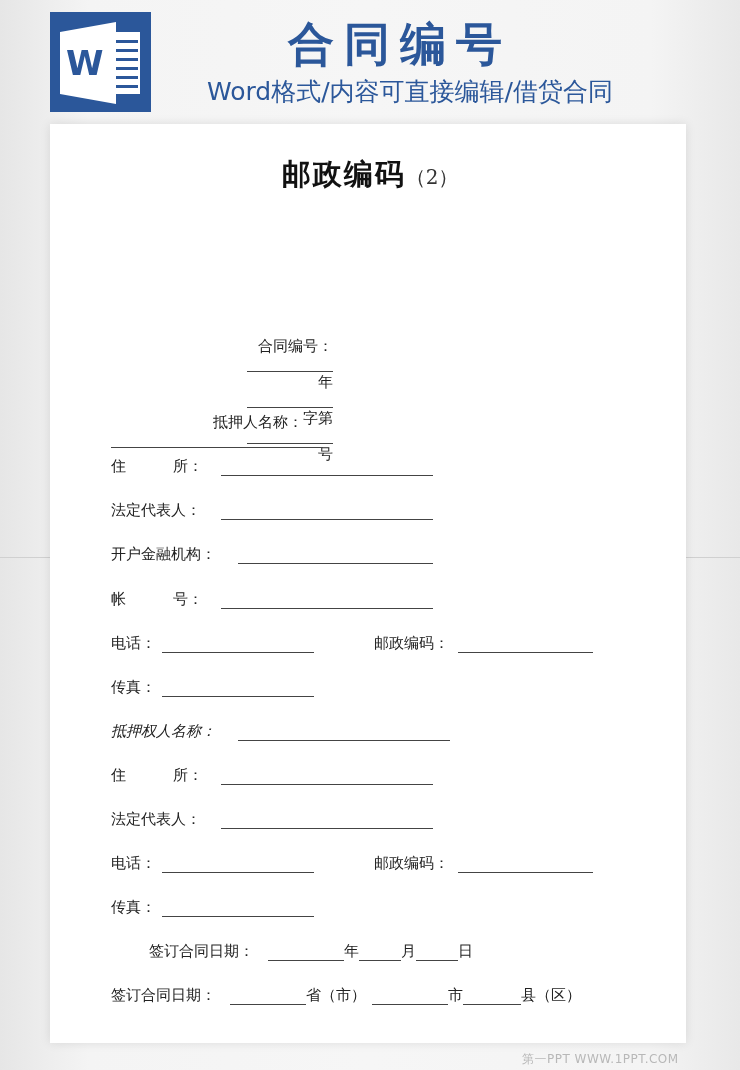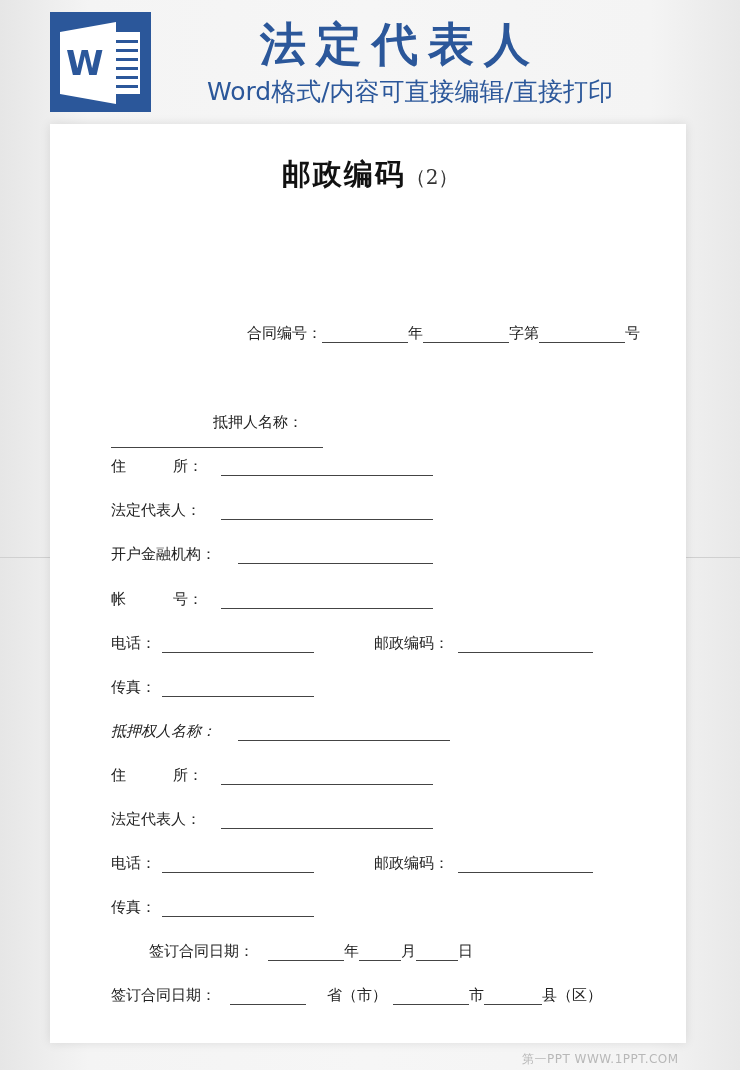--- a/index.html
+++ b/index.html
@@ -74,30 +74,30 @@
       <rect x="66" y="55" width="22" height="3"></rect>
       <rect x="66" y="64" width="22" height="3"></rect>
       <rect x="66" y="73" width="22" height="3"></rect>
     </g>
 
     <polygon points="10,20 66,10 66,92 10,82" fill="#ffffff"></polygon>
     <text x="16" y="63" font-family="DejaVu Sans, sans-serif" font-weight="bold" font-size="34" fill="#2b579a">W</text>
   </svg>
 </div>
 
-<div class="banner-title">法定代表人</div>
-<div class="banner-sub">Word格式/内容可直接编辑/直接打印</div>
+<div class="banner-title">合同编号</div>
+<div class="banner-sub">Word格式/内容可直接编辑/借贷合同</div>
 
 <div class="paper"></div>
 
 <div class="doc-title">
   <span>邮政编码</span><span class="num">（2）</span>
 </div>
 
-<div class="row" style="left:247px; top:323px;">
+<div class="row" style="left:247px; top:336px;flex-direction:column;">
   <span class="lbl">合同编号：</span>
   <span class="blank" style="width:86px;"></span>
   <span class="lbl">年</span>
   <span class="blank" style="width:86px;"></span>
   <span class="lbl">字第</span>
   <span class="blank" style="width:86px;"></span>
   <span class="lbl">号</span>
 </div>
 
 <div class="row" style="left:111px; top:412px;flex-direction:column;">
@@ -184,20 +184,20 @@
   <span class="lbl">年</span>
   <span class="blank" style="width:42px;"></span>
   <span class="lbl">月</span>
   <span class="blank" style="width:42px;"></span>
   <span class="lbl">日</span>
 </div>
 
 <div class="row" style="left:111px; top:985px;">
   <span class="lbl" style="width:119px;">签订合同日期：</span>
   <span class="blank" style="width:76px;"></span>
-  <span class="lbl" style="margin-right:6px;margin-left:21px;">省（市）</span>
+  <span class="lbl" style="margin-right:6px;">省（市）</span>
   <span class="blank" style="width:76px;"></span>
   <span class="lbl">市</span>
   <span class="blank" style="width:58px;"></span>
   <span class="lbl">县（区）</span>
 </div>
 
 <div class="watermark">第一PPT  WWW.1PPT.COM</div>
 
 </body></html>

